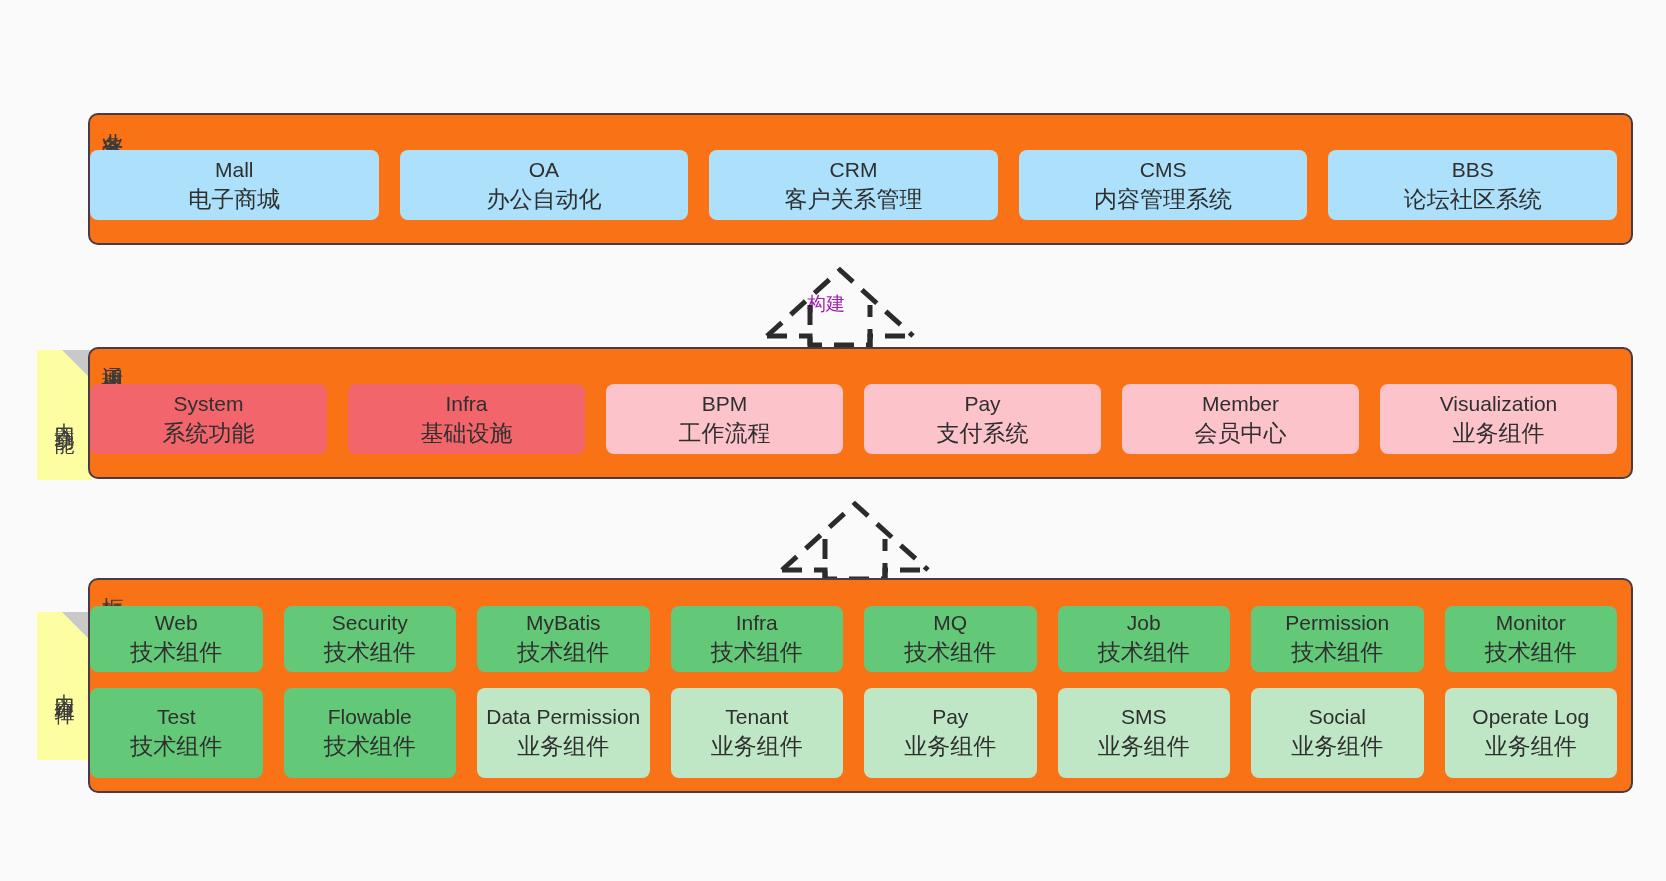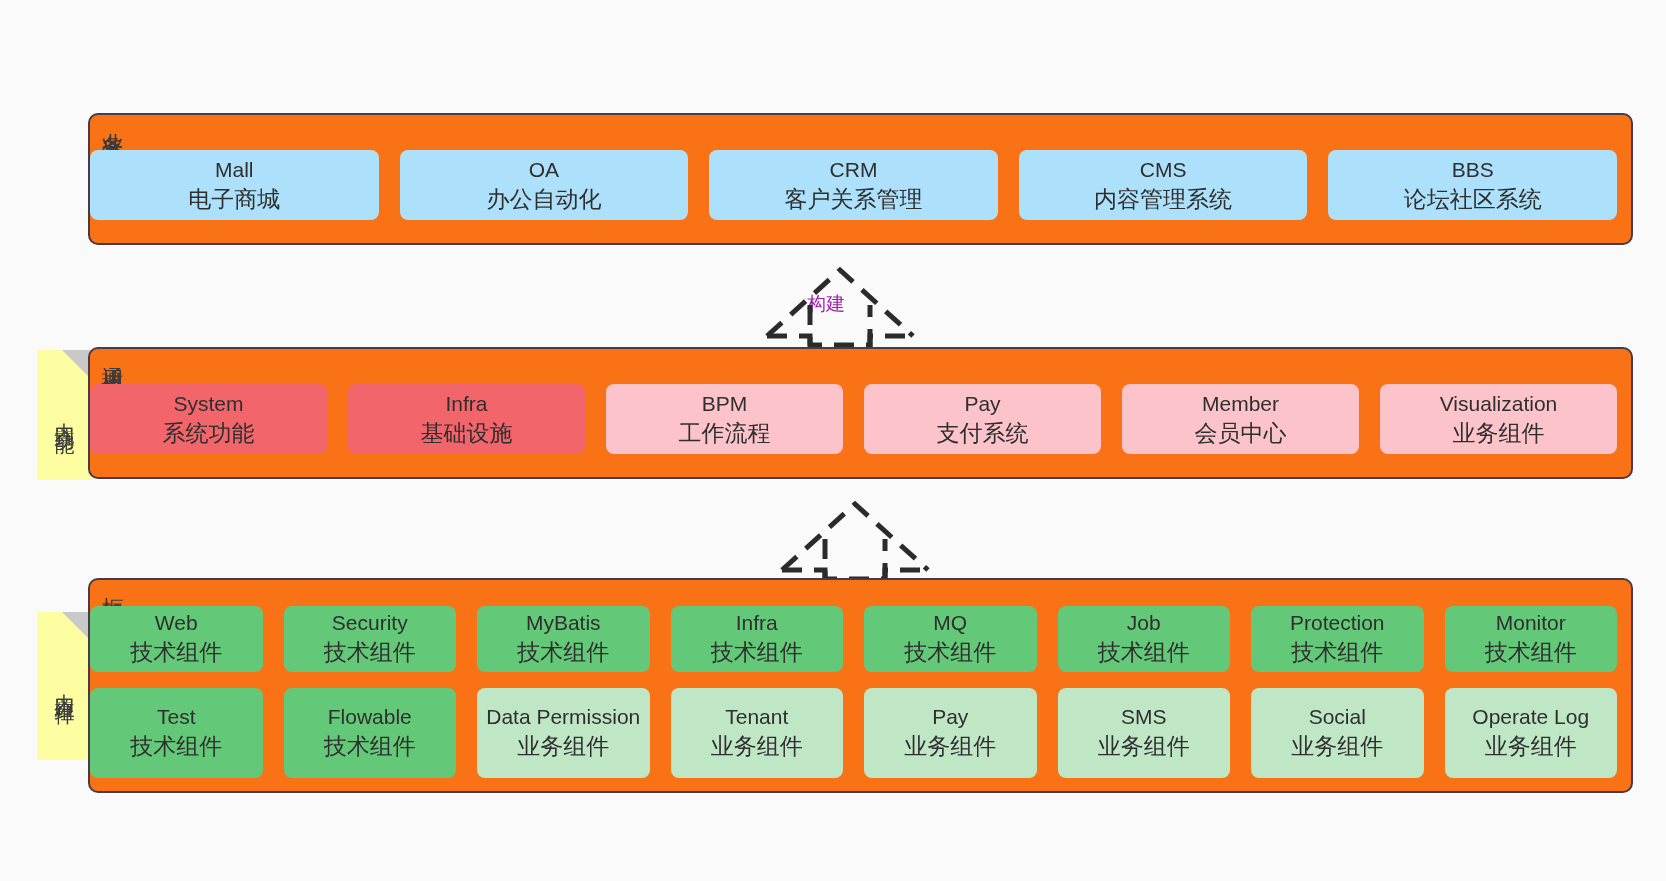--- a/index.html
+++ b/index.html
@@ -256,21 +256,21 @@
         </div>
         <div class="card card-green">
           <div class="t1">MQ</div>
           <div class="t2">技术组件</div>
         </div>
         <div class="card card-green">
           <div class="t1">Job</div>
           <div class="t2">技术组件</div>
         </div>
         <div class="card card-green">
-          <div class="t1">Protection</div>
+          <div class="t1">Permission</div>
           <div class="t2">技术组件</div>
         </div>
         <div class="card card-green">
           <div class="t1">Monitor</div>
           <div class="t2">技术组件</div>
         </div>
       </div>
 
       <div class="row" style="height:90px;">
         <div class="card card-green">

